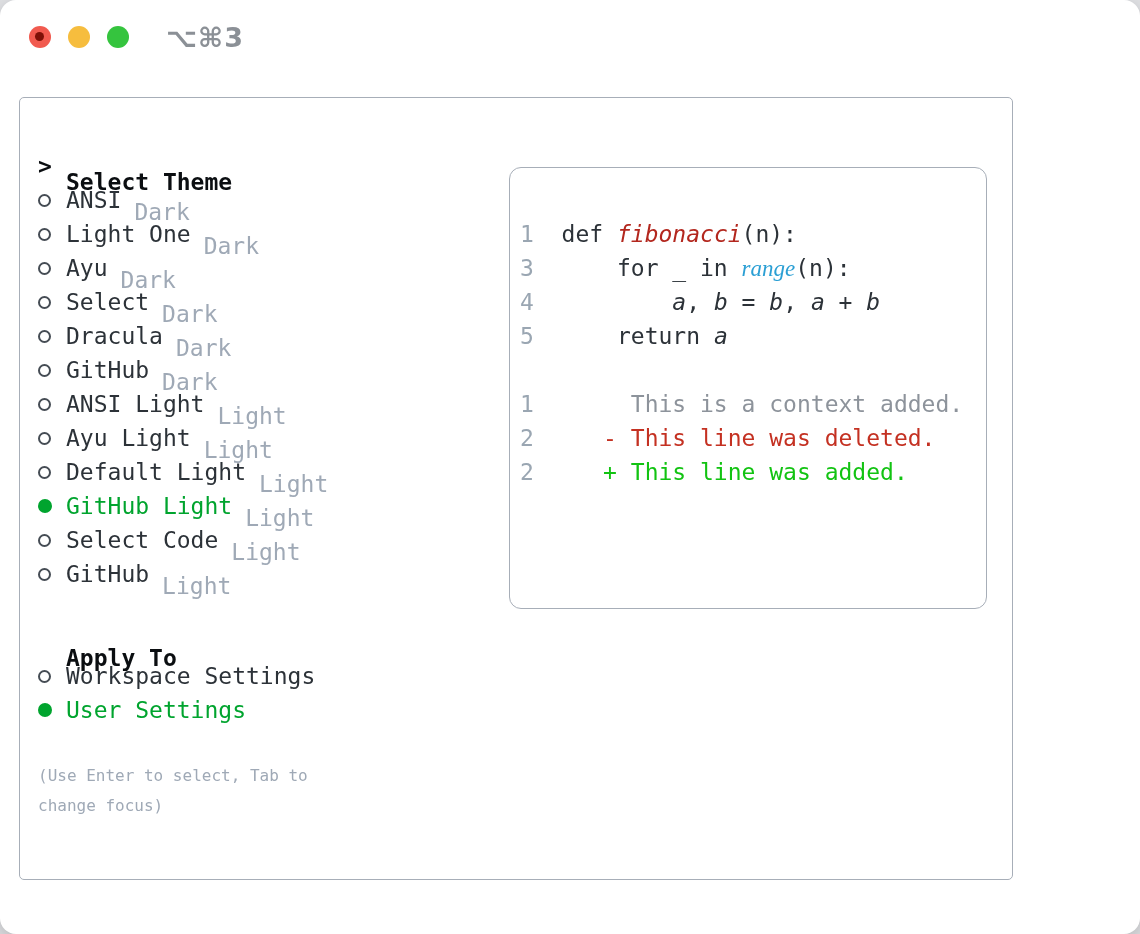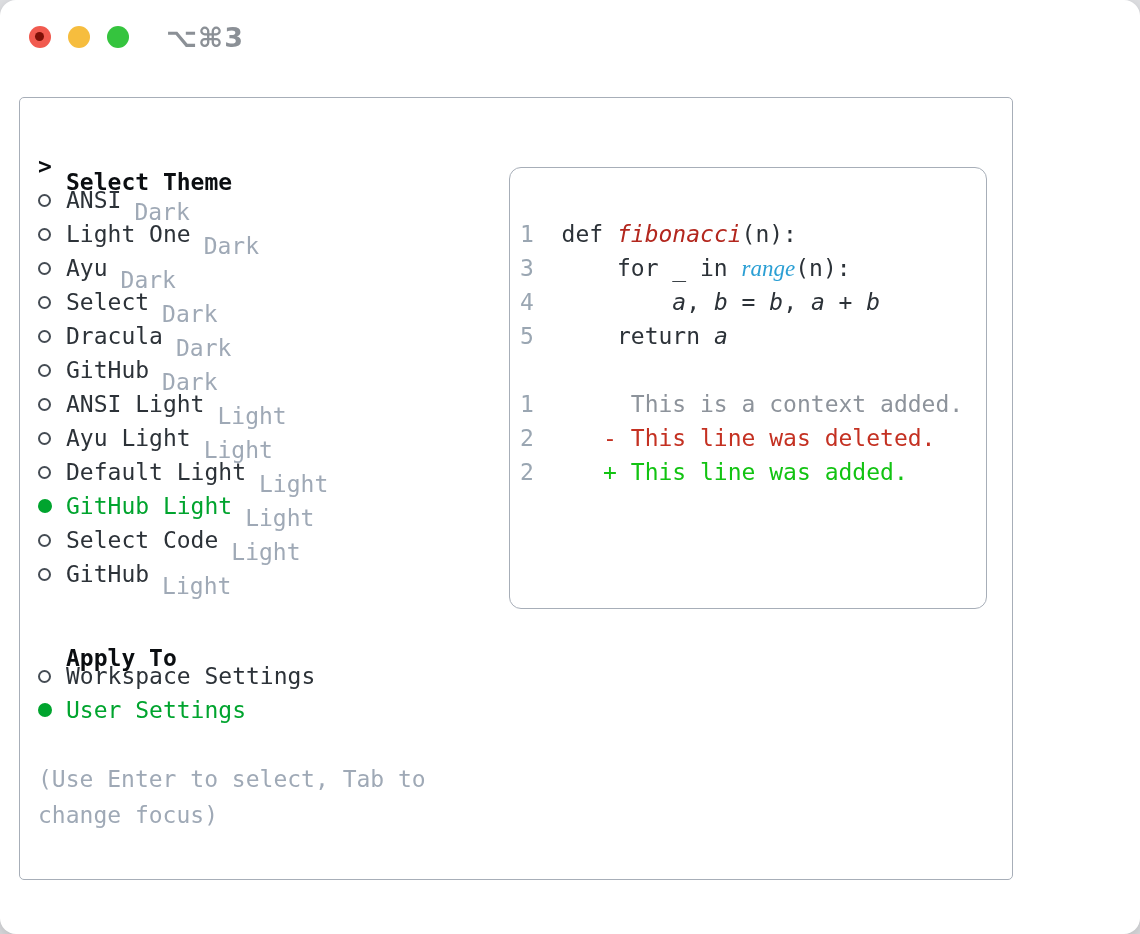--- a/index.html
+++ b/index.html
@@ -29,21 +29,21 @@
   .col-right{position:absolute;left:481px;top:51px;}
   .row{display:flex;align-items:center;height:34px;font-size:23px;color:var(--ink);}
   .icon-col{width:28px;display:flex;align-items:center;}
   .hdr{font-weight:bold;color:var(--black);margin-top:32px;}
   .prefix{font-weight:bold;color:var(--black);font-size:23px;}
   .radio{width:13px;height:13px;border:2px solid #454c54;border-radius:50%;}
   .radio.sel{width:14px;height:14px;border:none;background:var(--accent);}
   .name.sel{color:var(--accent);}
   .tag{color:var(--muted);margin-left:13px;margin-top:24px;}
   .spacer{height:34px;}
-  .help{margin-top:0;width:30ch;font-size:23px;line-height:36px;color:var(--muted);}
+  .help{margin-top:0;width:30ch;font-size:16px;line-height:30px;color:var(--muted);}
   
   .preview-title{height:34px;line-height:34px;font-size:23px;font-weight:bold;color:var(--black);}
   .preview-box{margin-top:18px;margin-left:8px;width:478px;height:442px;
                border:1.5px solid var(--border);border-radius:12px;
                padding:49px 20px 0 10px;overflow:hidden;background:#fff;}
   .pline{height:34px;line-height:34px;font-size:23px;white-space:pre;color:var(--ink);}
   .ln{display:inline-block;min-width:1ch;color:var(--ln);}
   .s-fg{color:var(--ink);}
   .s-func{color:var(--func);font-style:italic;}
   .s-var{color:var(--ink);font-style:italic;}

